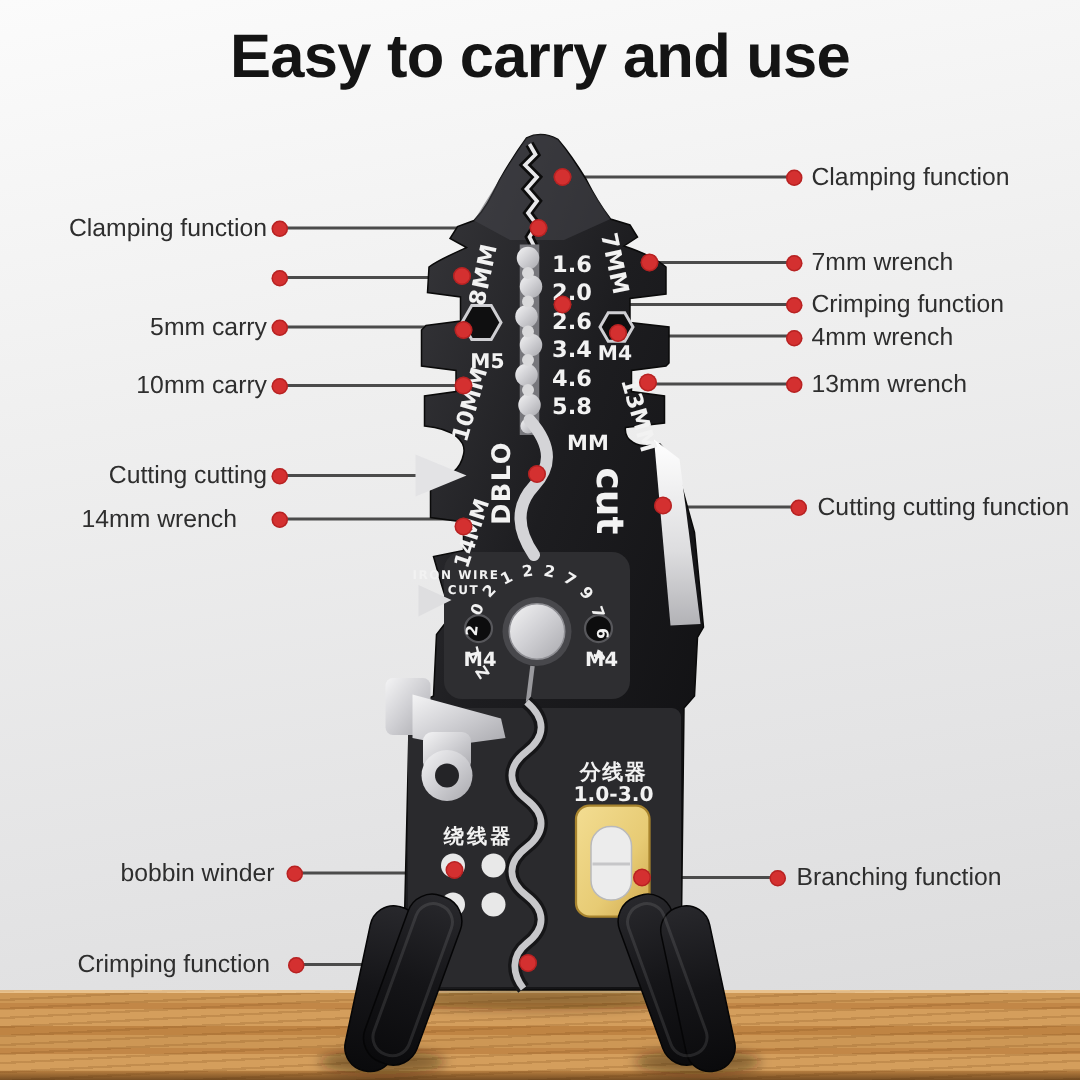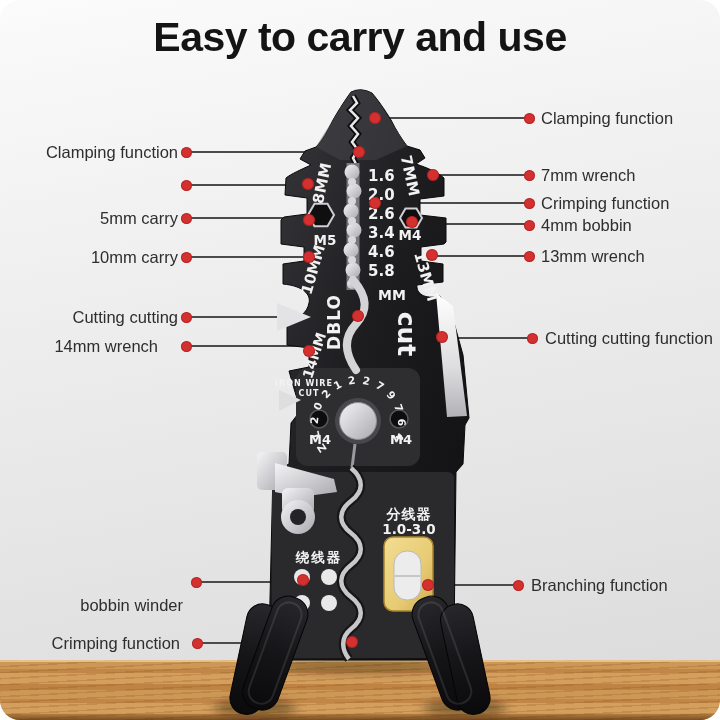--- a/index.html
+++ b/index.html
@@ -1,18 +1,18 @@
 <!DOCTYPE html>
 <html><head>
 <meta charset="utf-8">
 <style>
   html,body{margin:0;padding:0;}
   body{font-family:"Liberation Sans", sans-serif;}
   .stage{position:relative;width:720px;height:720px;overflow:hidden;
-    background:linear-gradient(170deg,#fbfbfb 0%,#efefef 35%,#e4e4e5 70%,#dadadb 100%);border-radius:20px;}
+    background:linear-gradient(170deg,#fbfbfb 0%,#efefef 35%,#e4e4e5 70%,#dadadb 100%);}
   .title{position:absolute;left:0;top:14px;width:720px;text-align:center;
     font-size:41px;font-weight:bold;color:#141414;letter-spacing:-0.5px;z-index:4;}
   .wood{position:absolute;left:0;top:660px;width:720px;height:60px;z-index:0;
     background:
       repeating-linear-gradient(177deg, rgba(120,70,20,0.20) 0 1.5px, rgba(0,0,0,0) 1.5px 6px),
       repeating-linear-gradient(180deg, #cd9755 0 9px, #c28747 9px 13px, #d49e5c 13px 24px, #bf8443 24px 30px);}
   .wood::before{content:"";position:absolute;left:0;top:0;width:100%;height:2px;
     background:rgba(255,230,190,.55);}
   .wood::after{content:"";position:absolute;left:0;bottom:0;width:100%;height:7px;
     background:linear-gradient(rgba(60,35,10,0),rgba(60,35,10,.55));}
@@ -237,24 +237,24 @@
   <span class="dot on-tool" style="left:303px;top:345px"></span>
   <span class="dot on-tool" style="left:297px;top:574px"></span>
   <span class="dot on-tool" style="left:422px;top:579px"></span>
   <span class="dot on-tool" style="left:346px;top:636px"></span>
 
   <div class="lbl l" style="right:542px;top:141px">Clamping function</div>
   <div class="lbl l" style="right:542px;top:207px">5mm carry</div>
   <div class="lbl l" style="right:542px;top:246px">10mm carry</div>
   <div class="lbl l" style="right:542px;top:306px">Cutting cutting</div>
   <div class="lbl l" style="right:562px;top:335px">14mm wrench</div>
-  <div class="lbl l" style="right:537px;top:594px">bobbin winder</div>
+  <div class="lbl l" style="right:537px;top:571px">bobbin winder</div>
   <div class="lbl l" style="right:540px;top:632px">Crimping function</div>
 
   <div class="lbl" style="left:541px;top:107px">Clamping function</div>
   <div class="lbl" style="left:541px;top:164px">7mm wrench</div>
   <div class="lbl" style="left:541px;top:192px">Crimping function</div>
-  <div class="lbl" style="left:541px;top:214px">4mm bobbin</div>
+  <div class="lbl" style="left:541px;top:214px">4mm wrench</div>
   <div class="lbl" style="left:541px;top:245px">13mm wrench</div>
   <div class="lbl" style="left:545px;top:327px">Cutting cutting function</div>
   <div class="lbl" style="left:531px;top:574px">Branching function</div>
 
 </div>
 
 </body></html>

